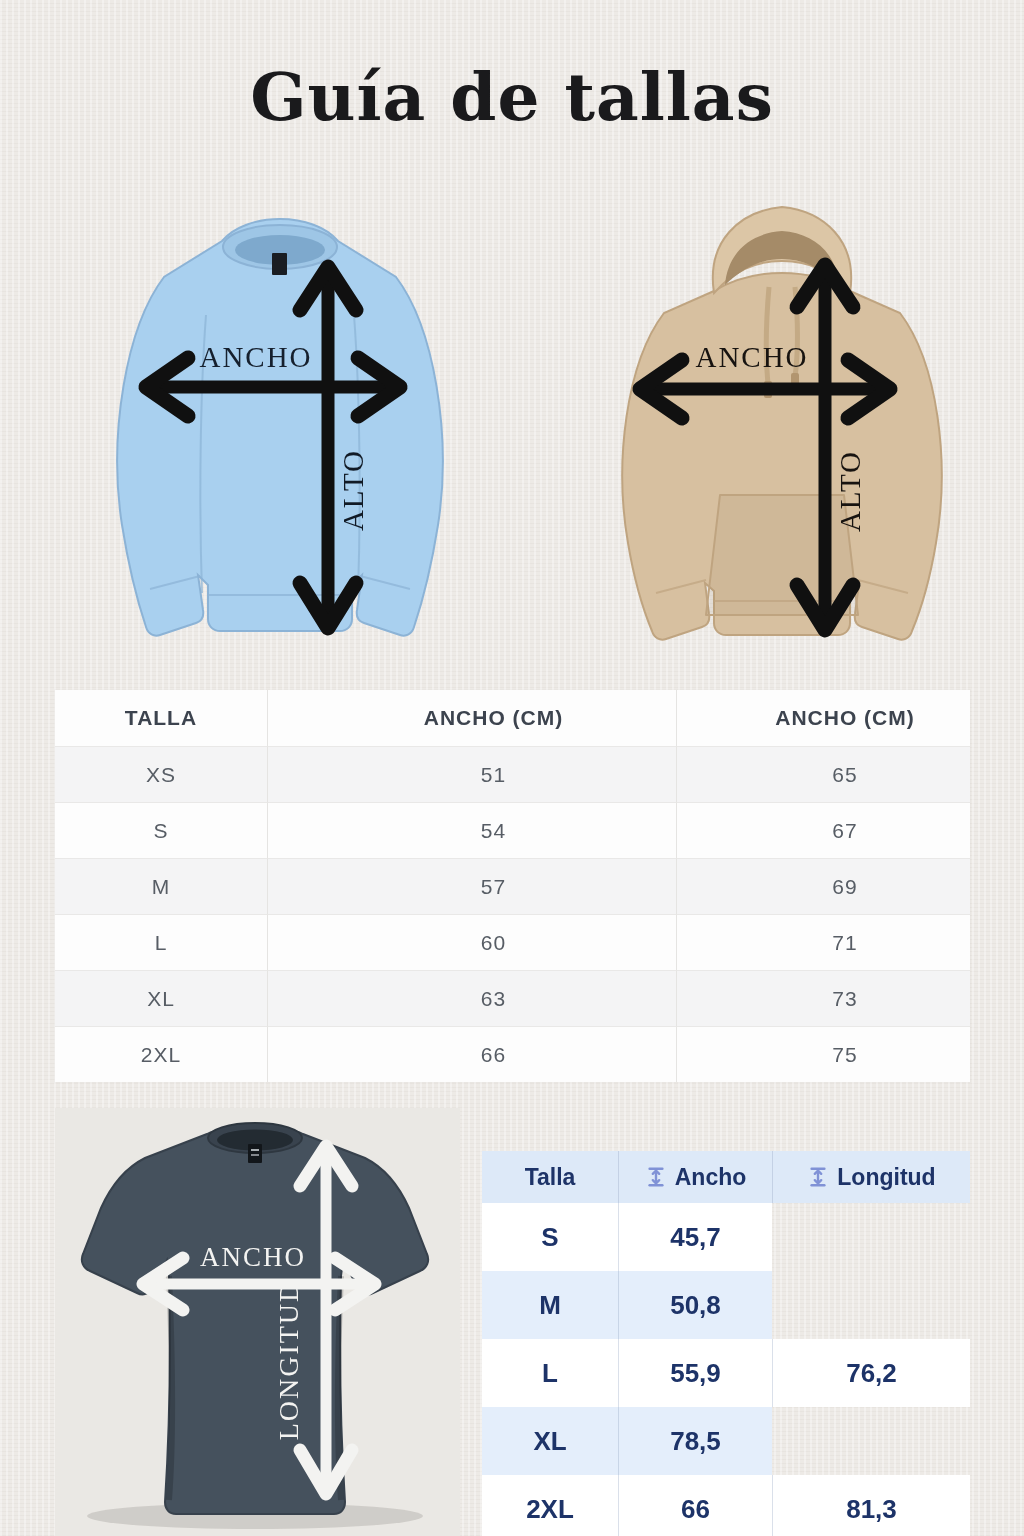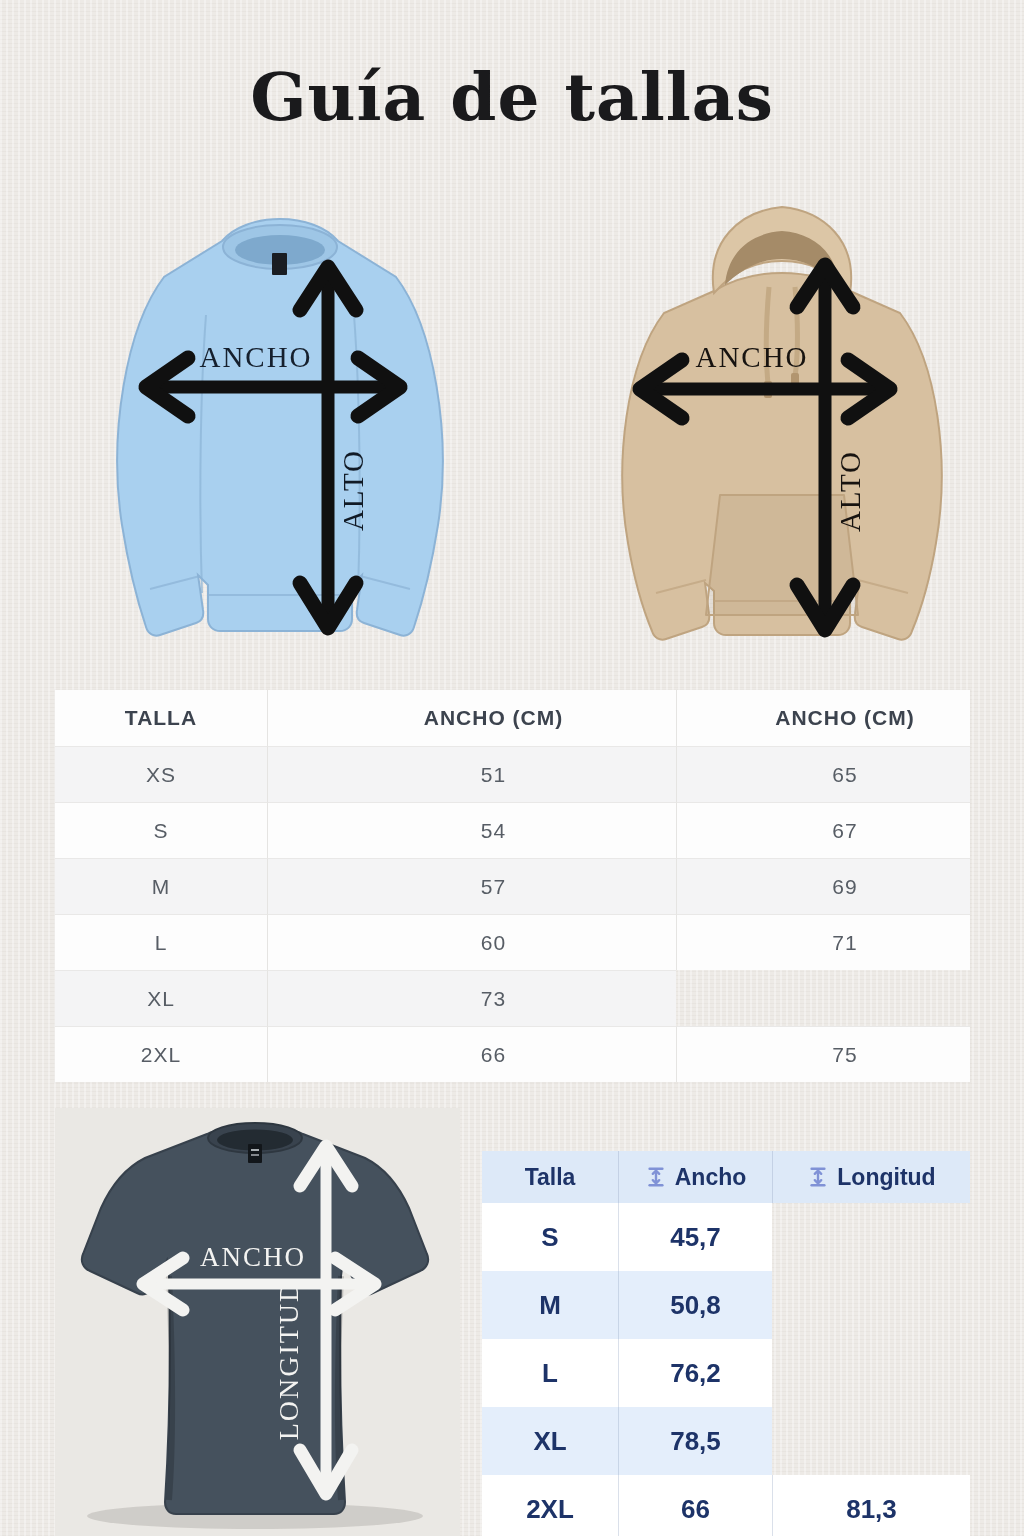--- a/index.html
+++ b/index.html
@@ -148,20 +148,21 @@
       <div class="mt-cell">57</div>
       <div class="mt-cell">69</div>
     </div>
     <div class="mt-row even">
       <div class="mt-cell">L</div>
       <div class="mt-cell">60</div>
       <div class="mt-cell">71</div>
     </div>
     <div class="mt-row odd">
       <div class="mt-cell">XL</div>
+      <div class="mt-cell">63</div>
       <div class="mt-cell">73</div>
     </div>
     <div class="mt-row even">
       <div class="mt-cell">2XL</div>
       <div class="mt-cell">66</div>
       <div class="mt-cell">75</div>
     </div>
   </div>
 
   <div class="fig" style="left:55px;top:1108px;width:405px;height:428px;">
@@ -224,20 +225,21 @@
     <div class="bt-row bt-data">
       <div>S</div>
       <div>45,7</div>
     </div>
     <div class="bt-row bt-data alt">
       <div>M</div>
       <div>50,8</div>
     </div>
     <div class="bt-row bt-data">
       <div>L</div>
+      <div>55,9</div>
       <div>76,2</div>
     </div>
     <div class="bt-row bt-data alt">
       <div>XL</div>
       <div>78,5</div>
     </div>
     <div class="bt-row bt-data">
       <div>2XL</div>
       <div>66</div>
       <div>81,3</div>

